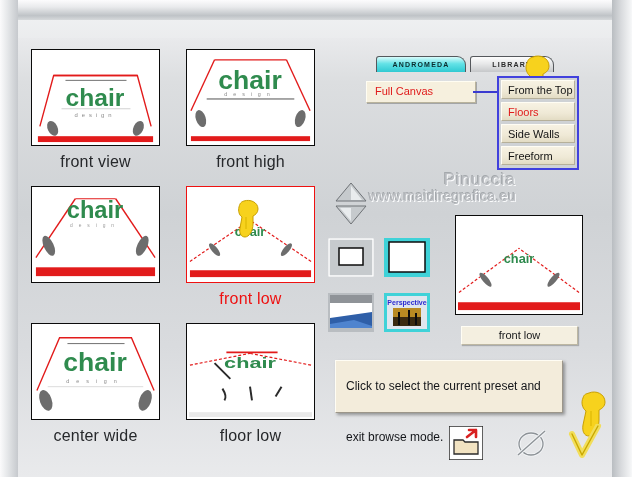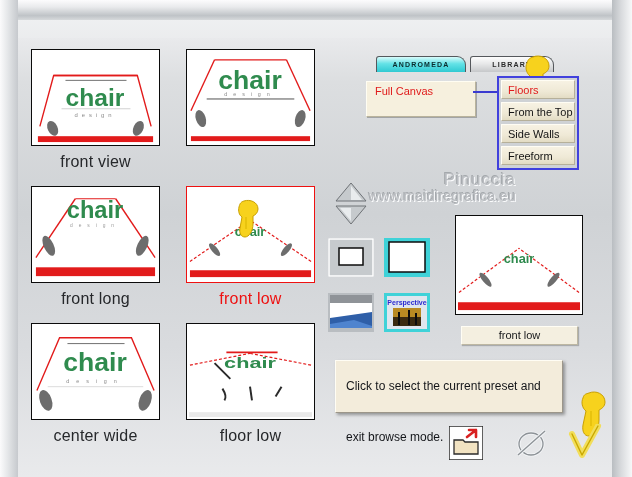--- a/index.html
+++ b/index.html
@@ -157,37 +157,37 @@
           <line x1="125" y1="62" x2="101" y2="10" stroke="#e21b1b" stroke-width="1.4"></line>
           <line x1="28" y1="10" x2="101" y2="10" stroke="#e21b1b" stroke-width="1.2"></line>
           <line x1="20" y1="50" x2="109" y2="50" stroke="#3a3a3a" stroke-width="0.9"></line>
           <text x="64" y="40" font-family="Liberation Sans, sans-serif" font-size="27" font-weight="bold" fill="#2f8b4e" text-anchor="middle">chair</text>
           <text x="64" y="47" font-family="Liberation Sans, sans-serif" font-size="5.5" letter-spacing="6" fill="#8a8a8a" text-anchor="middle">design</text>
           <ellipse cx="14" cy="70" rx="5" ry="9" fill="#6d6d6d" transform="rotate(-18 14 70)"></ellipse>
           <ellipse cx="115" cy="70" rx="5" ry="9" fill="#6d6d6d" transform="rotate(18 115 70)"></ellipse>
           <rect x="4" y="88" width="121" height="5" fill="#e21b1b"></rect>
         </svg>
       </div>
+      <div class="thumb-caption">front high</div>
     </div>
 
     <div class="thumb-cell" style="left:13px;top:148px;">
       <div class="thumb-box">
         <svg class="tn-svg" viewBox="0 0 129 97" preserveAspectRatio="none">
           <rect x="0" y="0" width="129" height="97" fill="#ffffff"></rect>
           <line x1="4" y1="72" x2="44" y2="12" stroke="#e21b1b" stroke-width="1.4"></line>
           <line x1="125" y1="72" x2="85" y2="12" stroke="#e21b1b" stroke-width="1.4"></line>
           <line x1="44" y1="12" x2="85" y2="12" stroke="#e21b1b" stroke-width="1.2"></line>
           <text x="64" y="32" font-family="Liberation Sans, sans-serif" font-size="24" font-weight="bold" fill="#2f8b4e" text-anchor="middle">chair</text>
           <text x="64" y="41" font-family="Liberation Sans, sans-serif" font-size="5" letter-spacing="6" fill="#9a9a9a" text-anchor="middle">design</text>
           <ellipse cx="17" cy="60" rx="5" ry="11" fill="#6d6d6d" transform="rotate(-25 17 60)"></ellipse>
           <ellipse cx="112" cy="60" rx="5" ry="11" fill="#6d6d6d" transform="rotate(25 112 60)"></ellipse>
           <rect x="4" y="82" width="121" height="9" fill="#e21b1b"></rect>
         </svg>
       </div>
-      <div class="thumb-caption">front long</div>
     </div>
 
     <div class="thumb-cell" style="left:168px;top:148px;">
       <div class="thumb-box sel">
         <svg class="tn-svg" viewBox="0 0 129 97" preserveAspectRatio="none">
           <rect x="0" y="0" width="129" height="97" fill="#ffffff"></rect>
           <line x1="3" y1="76" x2="64" y2="34" stroke="#e21b1b" stroke-width="1.2" stroke-dasharray="3 2"></line>
           <line x1="126" y1="76" x2="64" y2="34" stroke="#e21b1b" stroke-width="1.2" stroke-dasharray="3 2"></line>
           <text x="64" y="50" font-family="Liberation Sans, sans-serif" font-size="13" font-weight="bold" fill="#2f8b4e" text-anchor="middle">chair</text>
           <ellipse cx="28" cy="64" rx="3" ry="8" fill="#6d6d6d" transform="rotate(-40 28 64)"></ellipse>
@@ -238,27 +238,27 @@
     </div>
 
     <div class="tab active" style="left:358px;top:18px;width:90px;">ANDROMEDA</div>
     <div class="tab inactive" style="left:452px;top:18px;width:84px;">LIBRARY</div>
 
     <svg class="hand" style="left:505px;top:16px;width:30px;height:50px;" viewBox="0 0 30 50">
       <path d="M10 3 C17 0 26 4 26 12 C26 17 22 19 20 20 L20 31 C20 41 15 48 10 48 C5 48 3 43 4 37 L7 22 C3 19 2 13 4 9 C5 5 7 4 10 3 Z" fill="#f7d21d" stroke="#c9a000" stroke-width="1"></path>
       <path d="M12 22 L12 38" stroke="#d9b400" stroke-width="1" fill="none"></path>
     </svg>
 
-    <div id="preset-current" style="left:348px;top:43px;width:110px;height:36px;">Full Canvas</div>
+    <div id="preset-current" style="left:348px;top:43px;width:110px;height:22px;">Full Canvas</div>
 
     <div id="menu-connector" style="left:455px;top:53px;width:25px;"></div>
 
     <div id="preset-menu" style="left:479px;top:38px;width:82px;height:94px;">
+      <div class="menu-item">From the Top</div>
       <div class="menu-item hot">Floors</div>
-      <div class="menu-item">From the Top</div>
       <div class="menu-item">Side Walls</div>
       <div class="menu-item">Freeform</div>
     </div>
 
     <div id="wm" style="left:348px;top:132px;width:150px;">
       <div class="wm1">Pinuccia</div>
       <div class="wm2">www.maidiregrafica.eu</div>
     </div>
 
     <div class="spin-wrap" style="left:317px;top:144px;">

